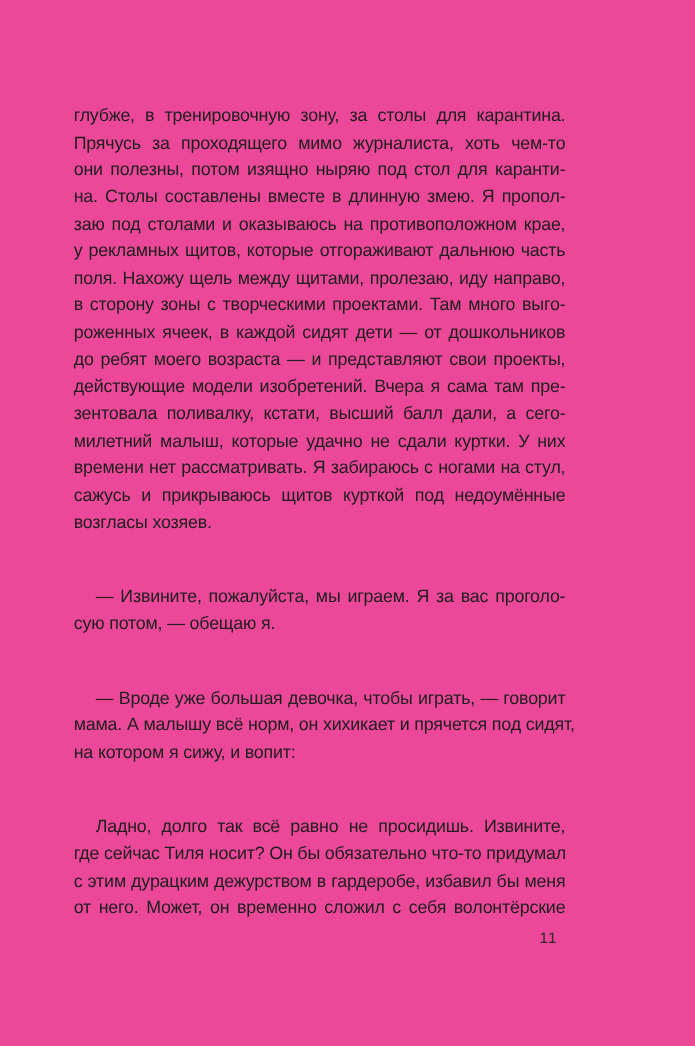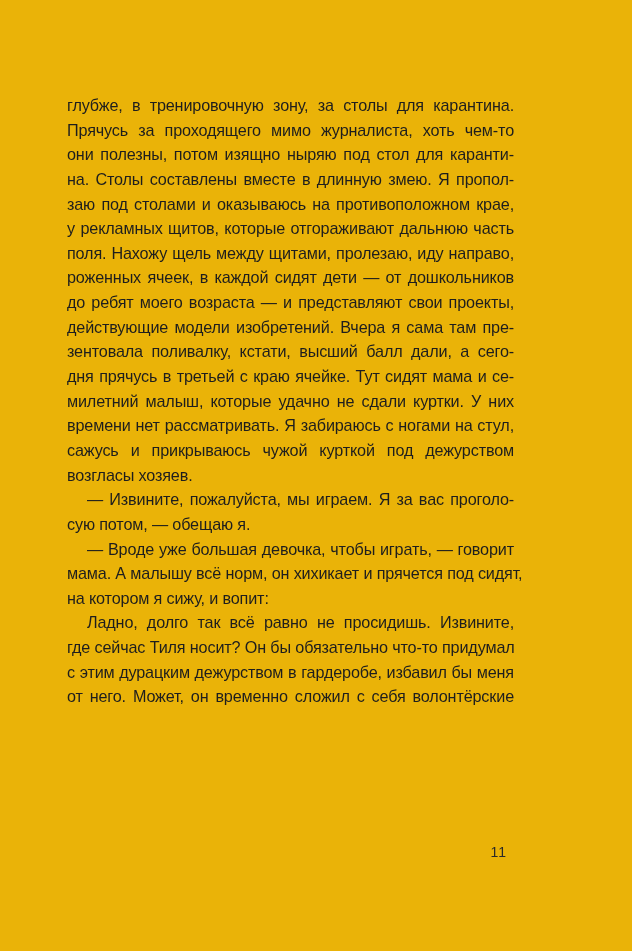--- a/index.html
+++ b/index.html
@@ -11,21 +11,21 @@
       width: 632px;
       height: 951px;
       position: relative;
       overflow: hidden;
     }
     .page {
       position: absolute;
       left: 0; top: 0;
       width: 632px;
       height: 951px;
-      background: #eab308;
+      background: #ec4899;
     }
     .text-block {
       position: absolute;
       left: 67px;
       top: 93px;
       width: 447px;
       color: #1e1e1e;
       font-family: "Liberation Sans", sans-serif;
       font-size: 16.2px;
       line-height: 24.65px;
@@ -36,20 +36,21 @@
       white-space: nowrap;
       text-align: justify;
       text-align-last: justify;
       height: 24.65px;
     }
     .line.last {
       text-align-last: left;
     }
     .line.indent {
       padding-left: 20px;
+      margin-top: 43px;
     }
     .page-number {
       position: absolute;
       top: 844px;
       left: 440px;
       width: 67px;
       text-align: right;
       font-family: "Liberation Sans", sans-serif;
       font-size: 14px;
       color: #2a2a2a;
@@ -61,28 +62,28 @@
 
 <div class="page">
   <div class="text-block" id="text-block">
       <span class="line">глубже, в тренировочную зону, за столы для карантина.</span>
       <span class="line">Прячусь за проходящего мимо журналиста, хоть чем-то</span>
       <span class="line">они полезны, потом изящно ныряю под стол для каранти-</span>
       <span class="line">на. Столы составлены вместе в длинную змею. Я пропол-</span>
       <span class="line">заю под столами и оказываюсь на противоположном крае,</span>
       <span class="line">у рекламных щитов, которые отгораживают дальнюю часть</span>
       <span class="line">поля. Нахожу щель между щитами, пролезаю, иду направо,</span>
+      <span class="line">в сторону зоны с творческими проектами. Там много выго-</span>
       <span class="line">роженных ячеек, в каждой сидят дети — от дошкольников</span>
       <span class="line">до ребят моего возраста — и представляют свои проекты,</span>
       <span class="line">действующие модели изобретений. Вчера я сама там пре-</span>
       <span class="line">зентовала поливалку, кстати, высший балл дали, а сего-</span>
-      <span class="line">дня прячусь в третьей с краю ячейке. Тут сидят мама и се-</span>
       <span class="line">милетний малыш, которые удачно не сдали куртки. У них</span>
       <span class="line">времени нет рассматривать. Я забираюсь с ногами на стул,</span>
-      <span class="line">сажусь и прикрываюсь чужой курткой под дежурством</span>
+      <span class="line">сажусь и прикрываюсь щитов курткой под недоумённые</span>
       <span class="line last">возгласы хозяев.</span>
       <span class="line indent">— Извините, пожалуйста, мы играем. Я за вас проголо-</span>
       <span class="line last">сую потом, — обещаю я.</span>
       <span class="line indent">— Вроде уже большая девочка, чтобы играть, — говорит</span>
       <span class="line">мама. А малышу всё норм, он хихикает и прячется под сидят,</span>
       <span class="line last">на котором я сижу, и вопит:</span>
       <span class="line indent">Ладно, долго так всё равно не просидишь. Извините,</span>
       <span class="line">где сейчас Тиля носит? Он бы обязательно что-то придумал</span>
       <span class="line">с этим дурацким дежурством в гардеробе, избавил бы меня</span>
       <span class="line">от него. Может, он временно сложил с себя волонтёрские</span>

